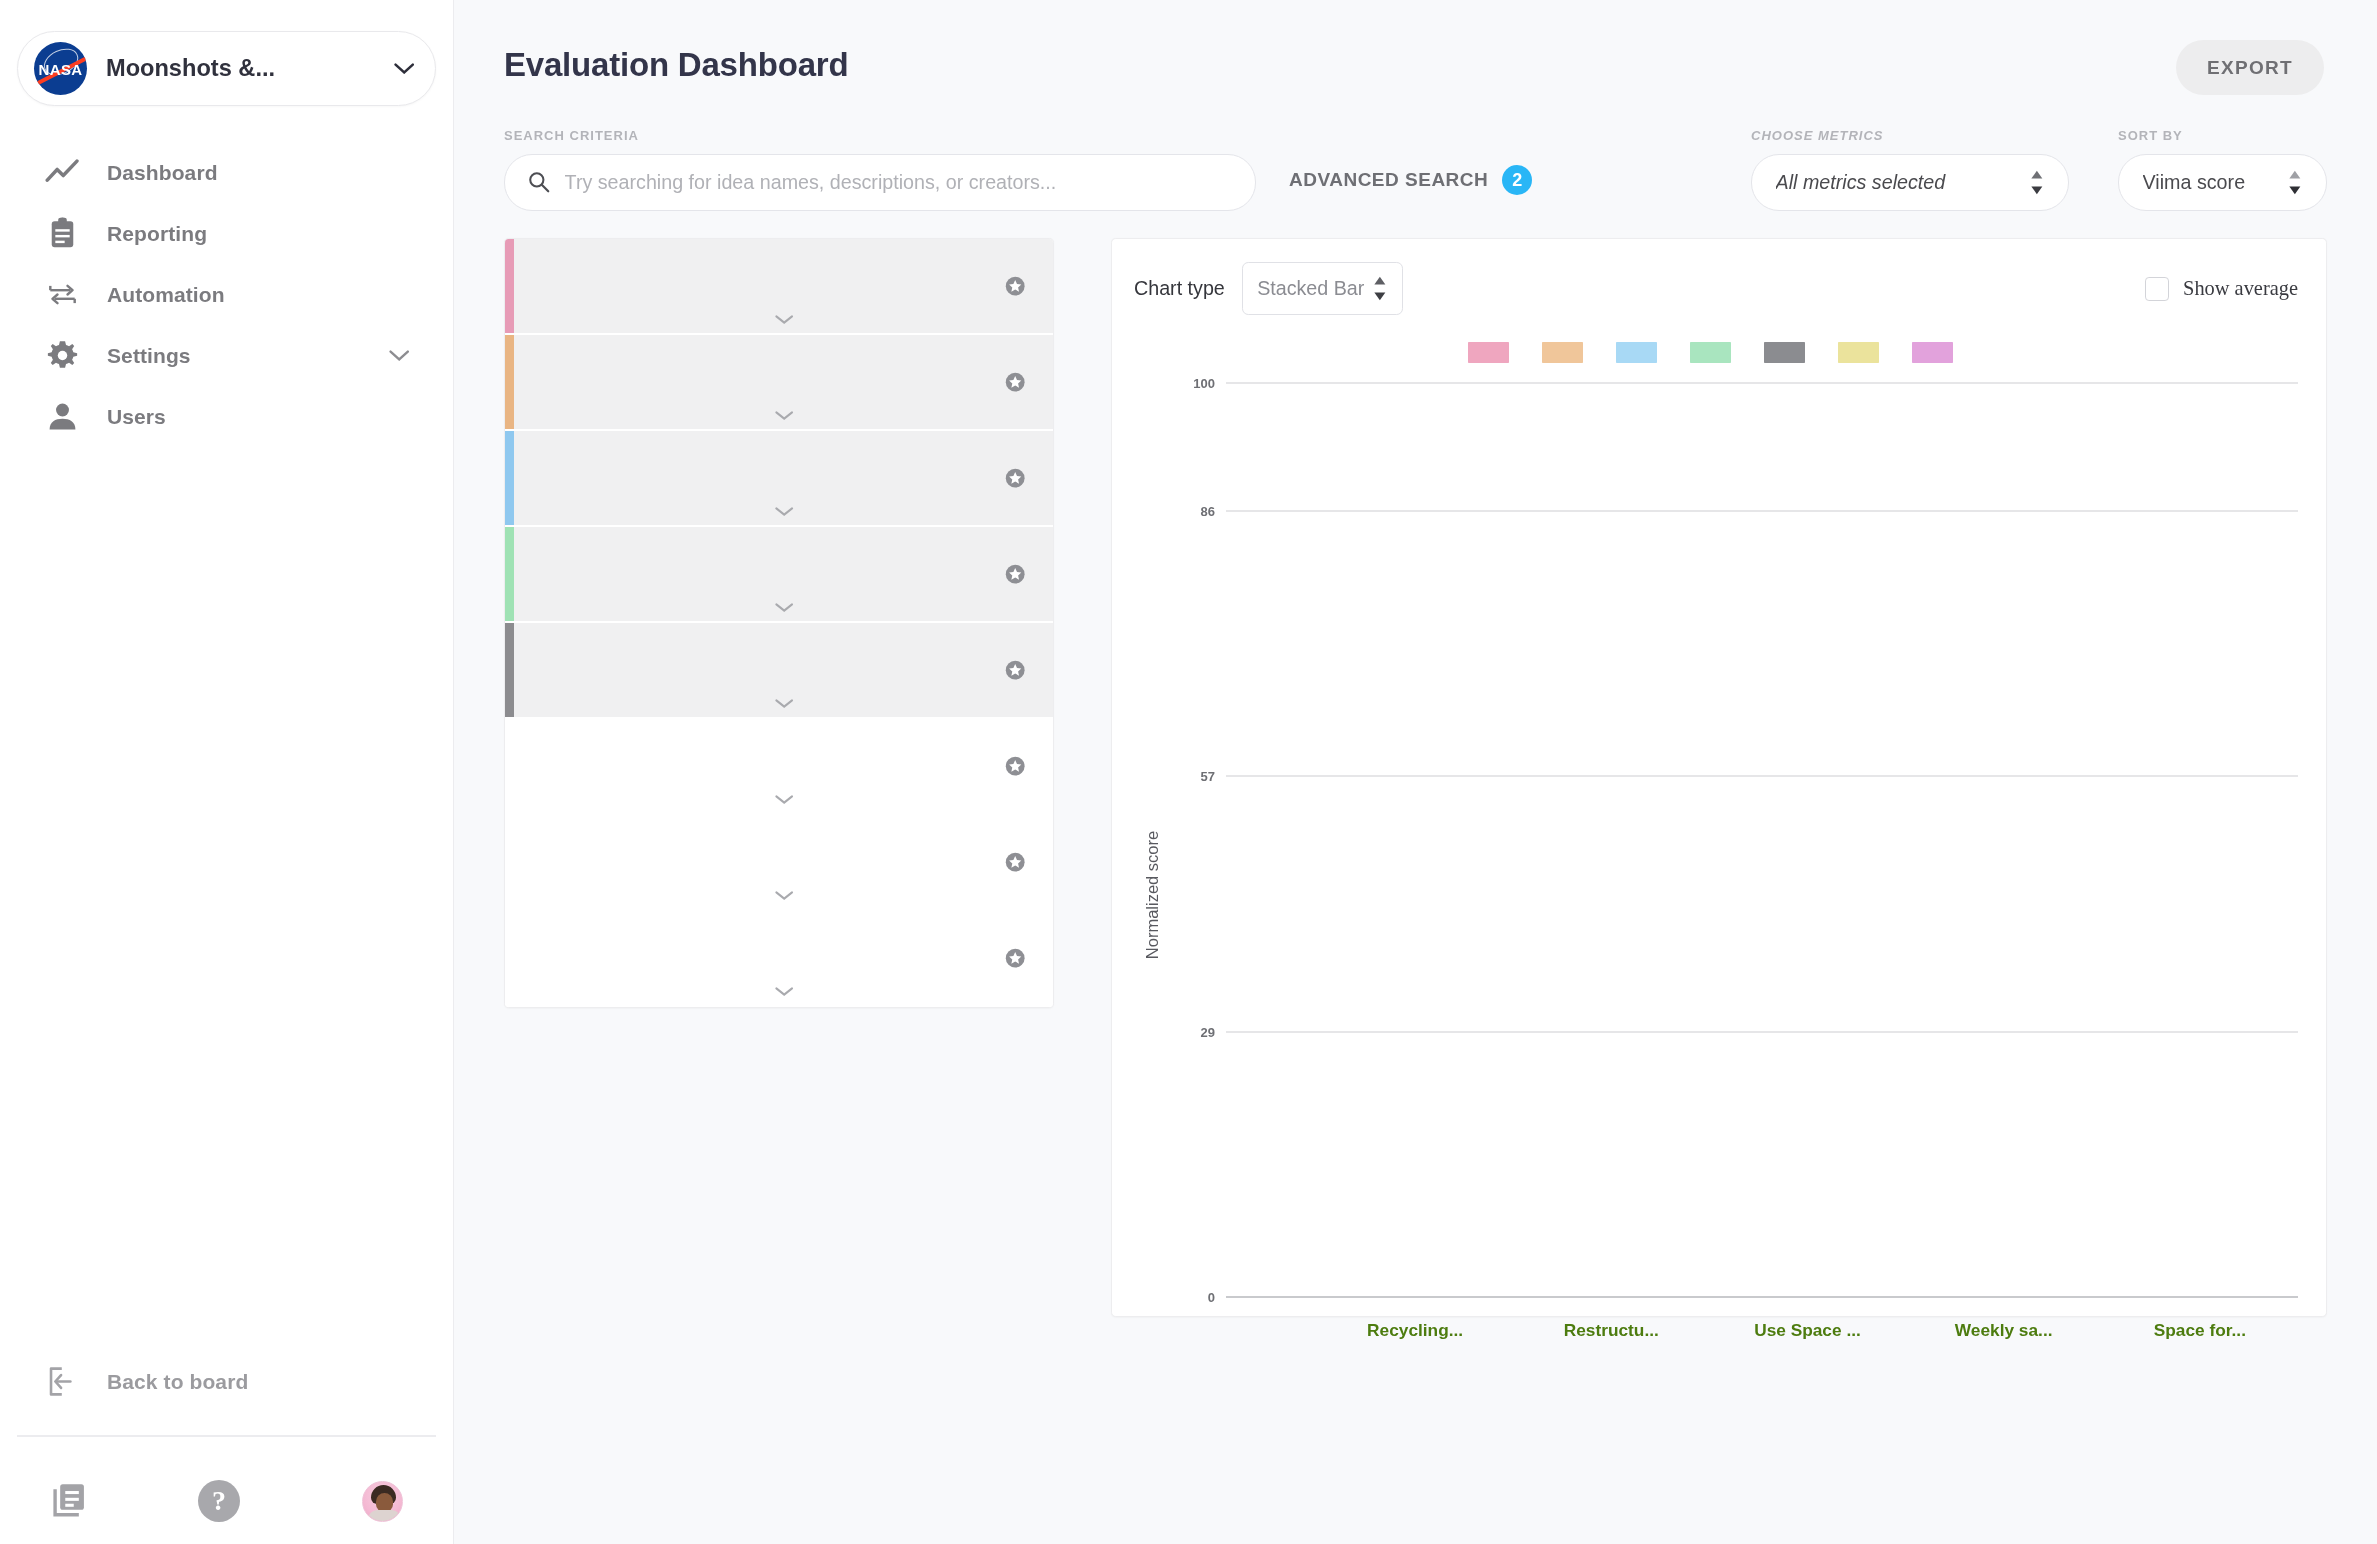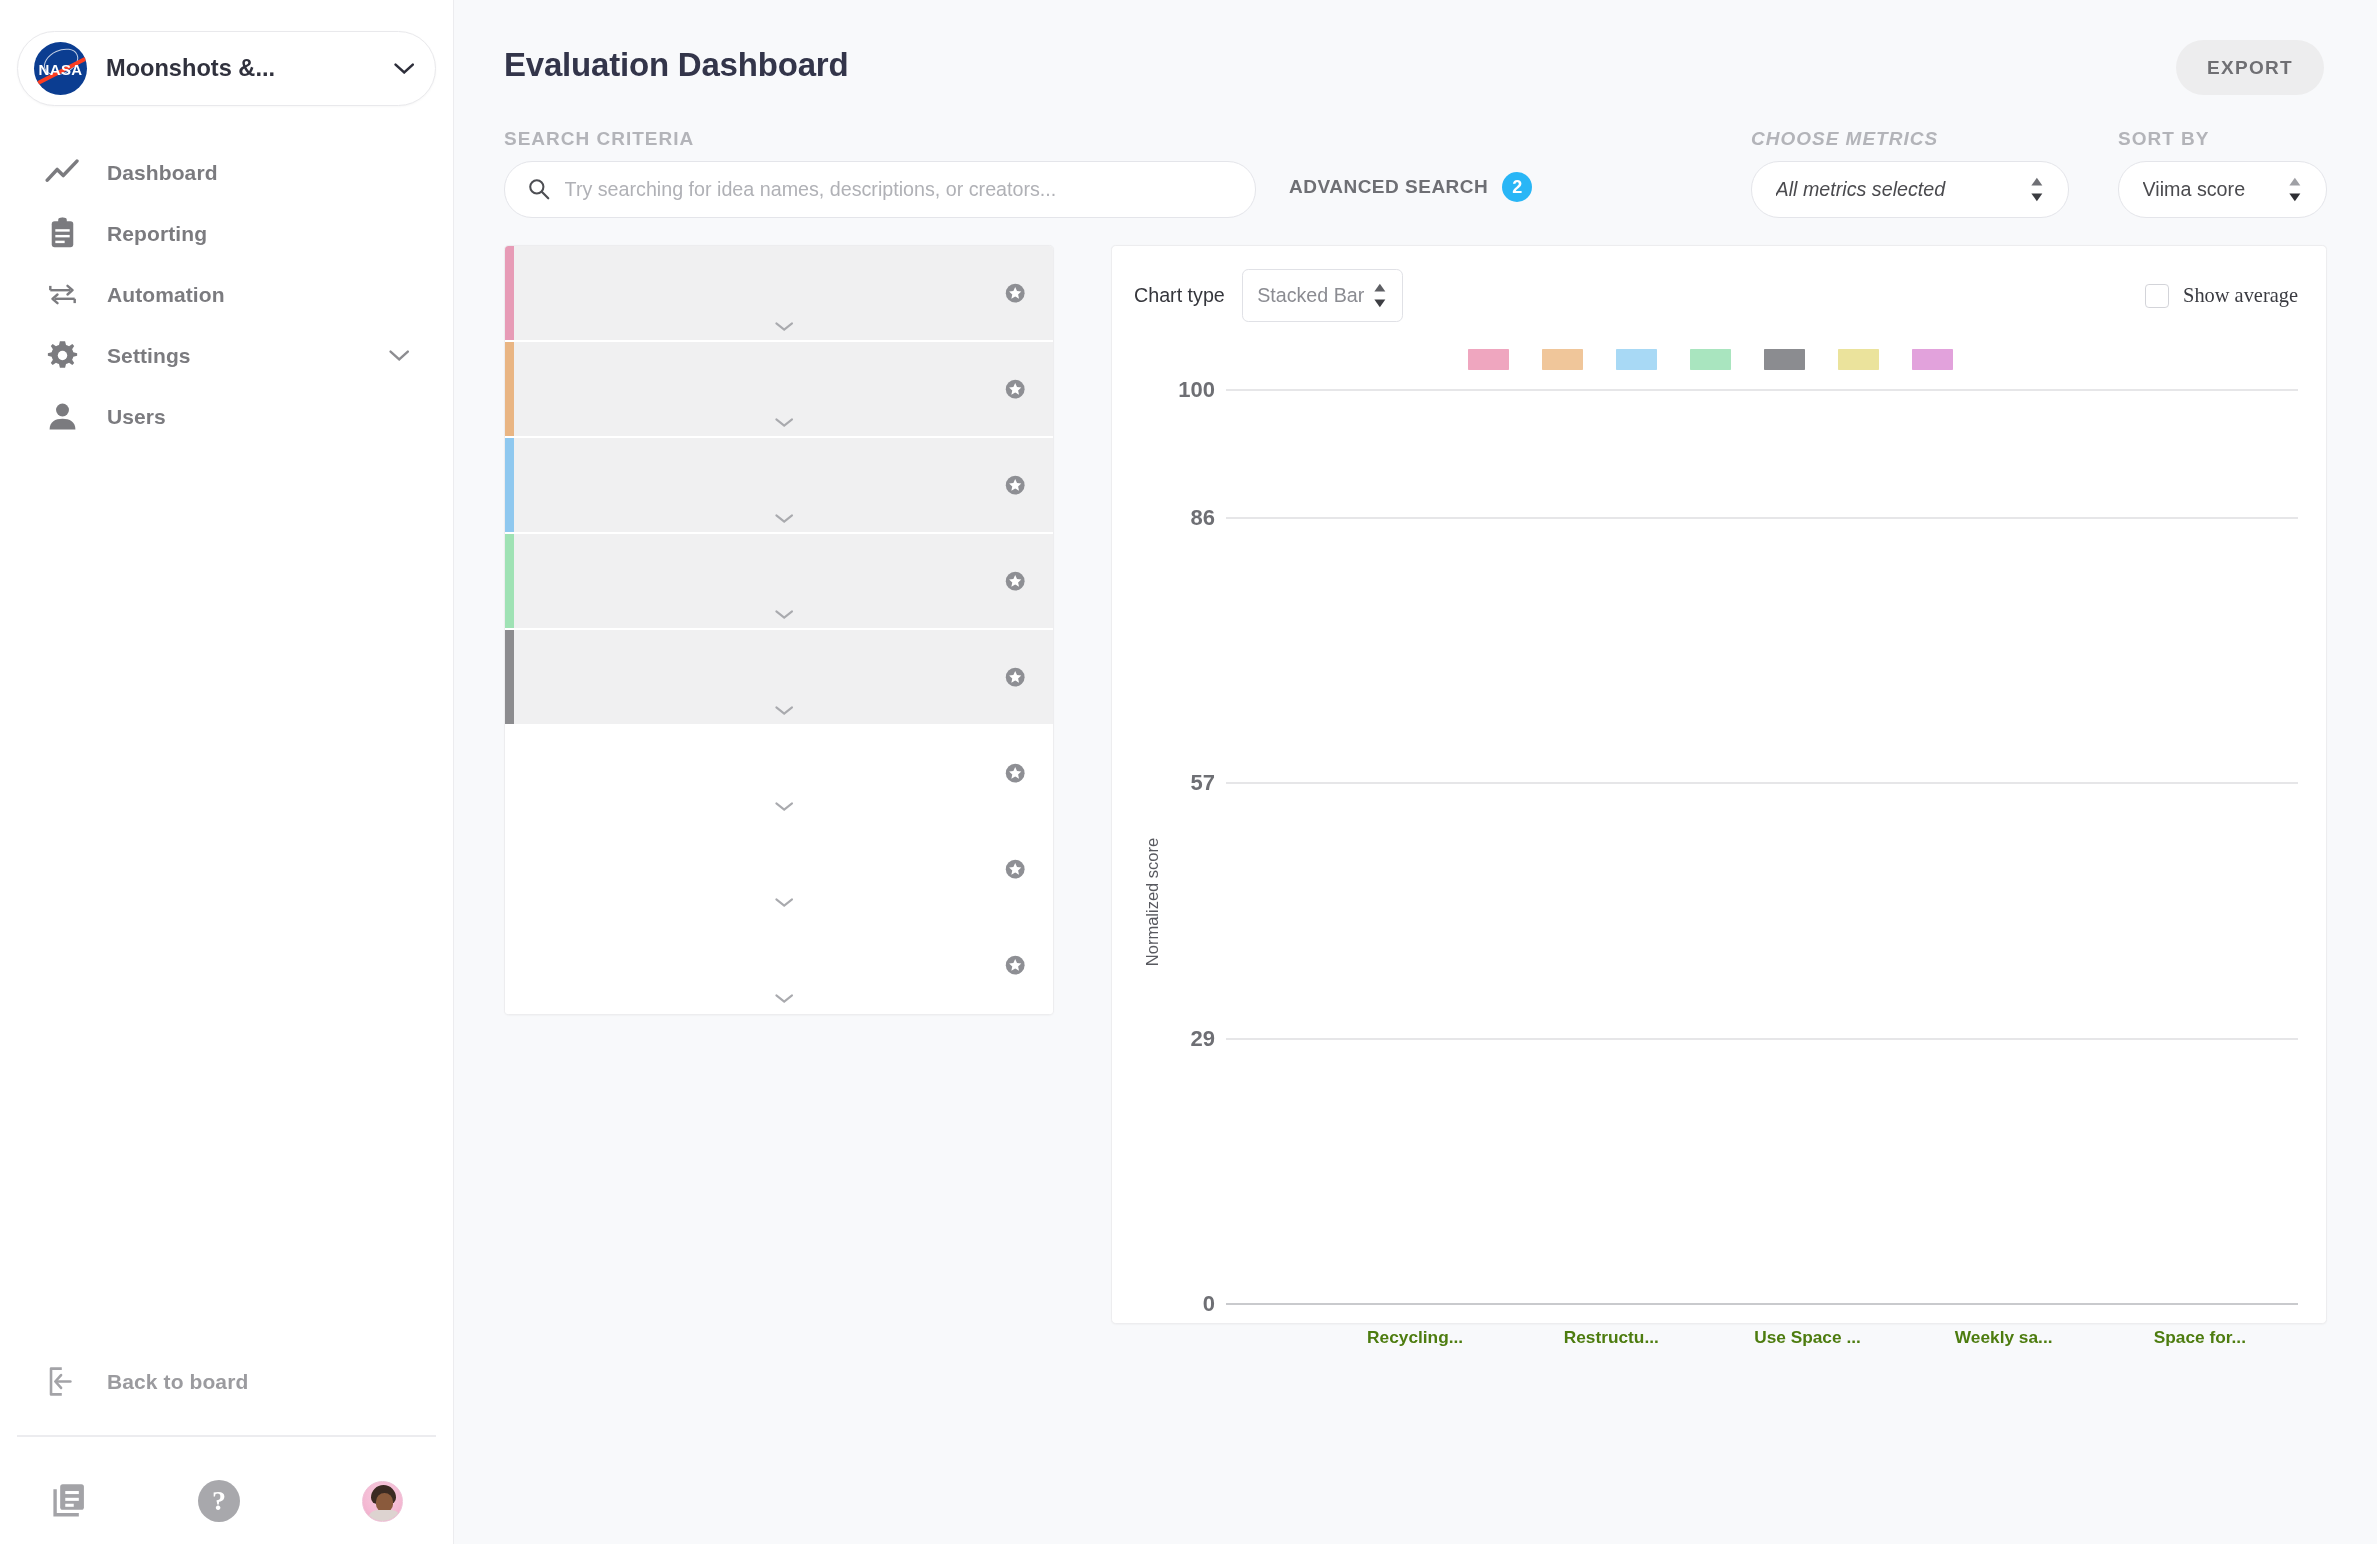--- a/index.html
+++ b/index.html
@@ -129,21 +129,21 @@
     font-family: "Liberation Sans", sans-serif; cursor: pointer;
     margin-top: -6.3px;
   }
 
   .filters {
     display: flex; align-items: flex-end;
     padding: 33px 50px 0 50px;
     position: relative;
   }
   .field-label {
-    font-size: 19px; font-weight: bold; color: #b3b4b9;
+    font-size: 13px; font-weight: bold; color: #b3b4b9;
     letter-spacing: 1px; margin-bottom: 11px;
   }
   .search-wrap { width: 752px; }
   .search-box {
     height: 57px; background: #fff; border: 1.6px solid #e4e5ea;
     border-radius: 28px; display: flex; align-items: center;
     padding: 0 22px;
   }
   .search-box input {
     flex: 1; border: none; outline: none; background: transparent;
@@ -262,21 +262,21 @@
     width: 35px; flex: 0 0 35px; position: relative;
   }
   .y-axis-title span {
     position: absolute; left: 50%; top: 56%;
     transform: translate(-50%,-50%) rotate(-90deg);
     font-size: 16.5px; color: #58595f; white-space: nowrap;
   }
   .y-ticks { width: 46px; flex: 0 0 46px; position: relative; }
   .y-tick-lbl {
     position: absolute; right: 0; transform: translateY(-50%);
-    font-size: 22px; font-weight: bold; color: #6e6f74;
+    font-size: 13px; font-weight: bold; color: #6e6f74;
   }
   .grid-region { flex: 1; position: relative; margin-left: 11px; }
   .gridline {
     position: absolute; left: 0; right: 0; height: 1.6px; background: #e6e6e8;
   }
   .gridline.base { background: #c9cacd; height: 2.4px; }
   .bars-layer {
     position: absolute; left: 0; right: 0; top: 0; bottom: 0;
     display: flex; align-items: flex-end; justify-content: space-around;
   }

